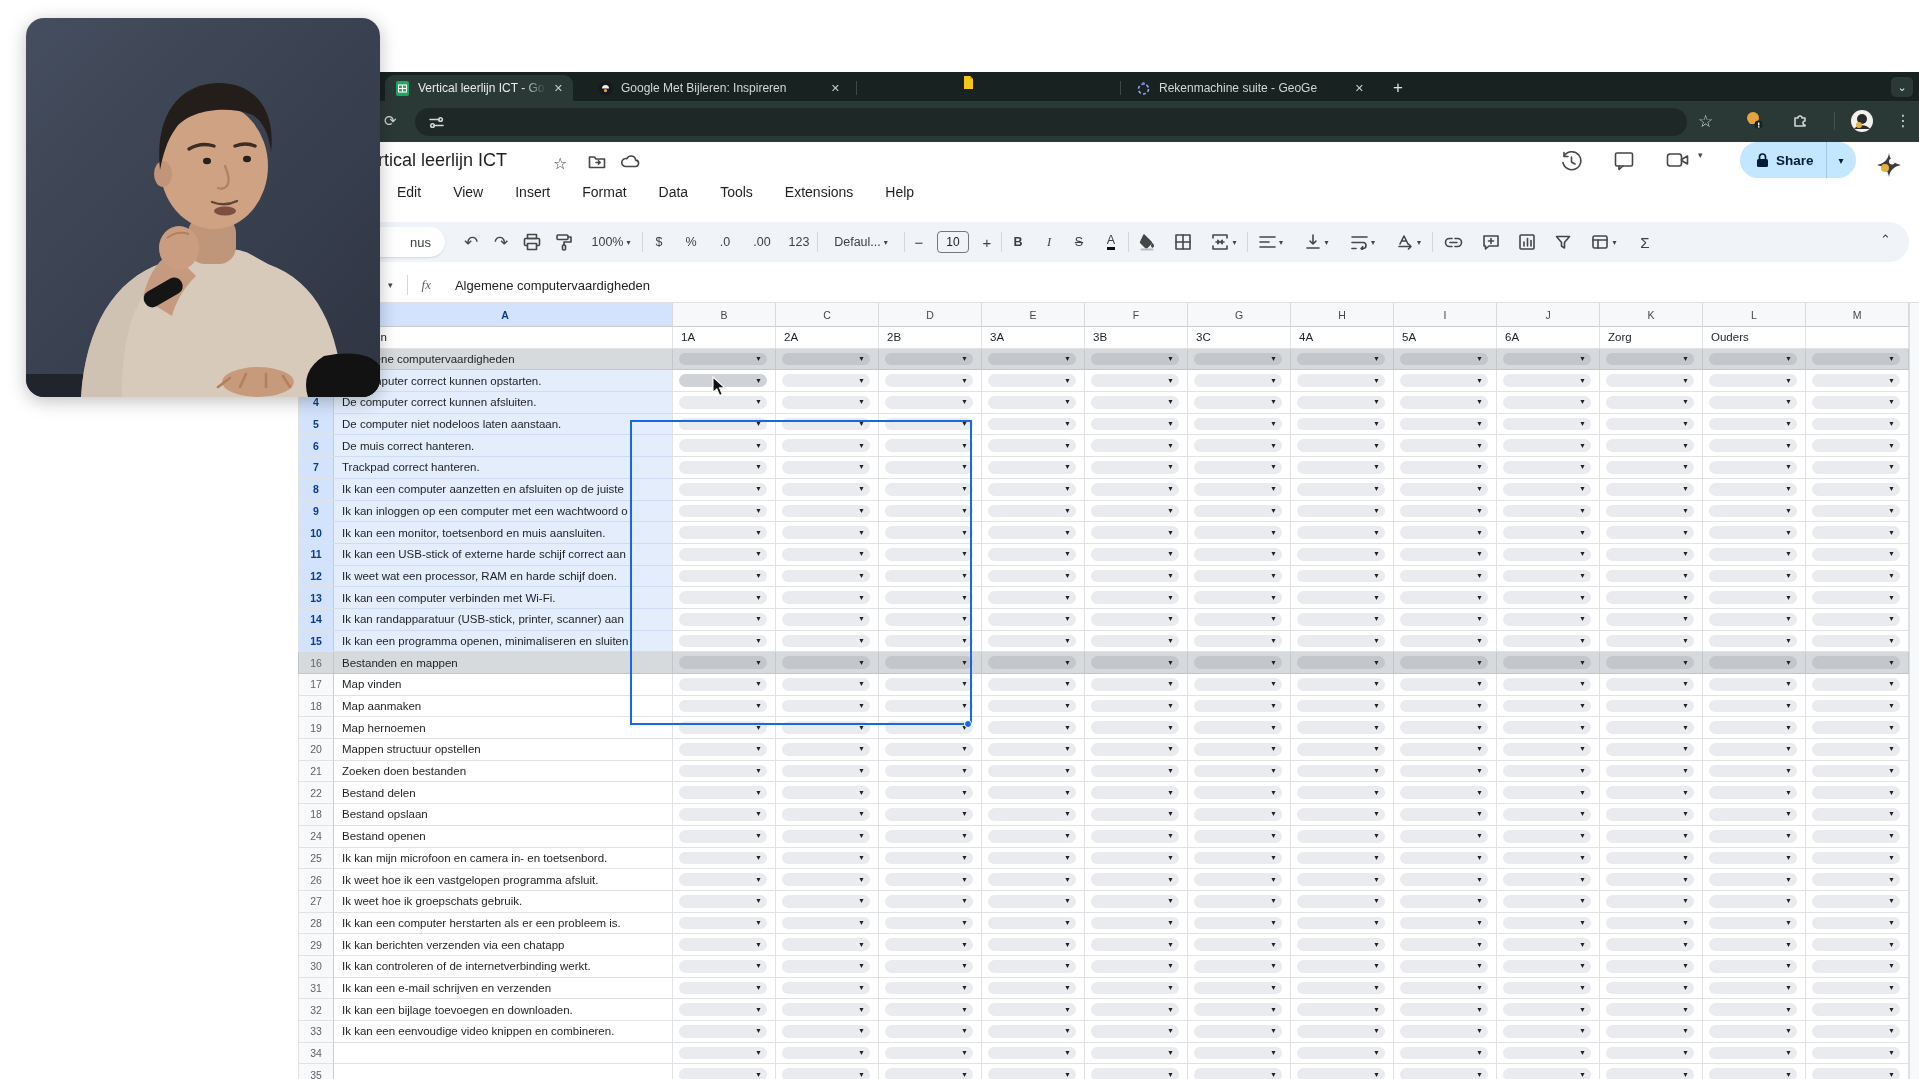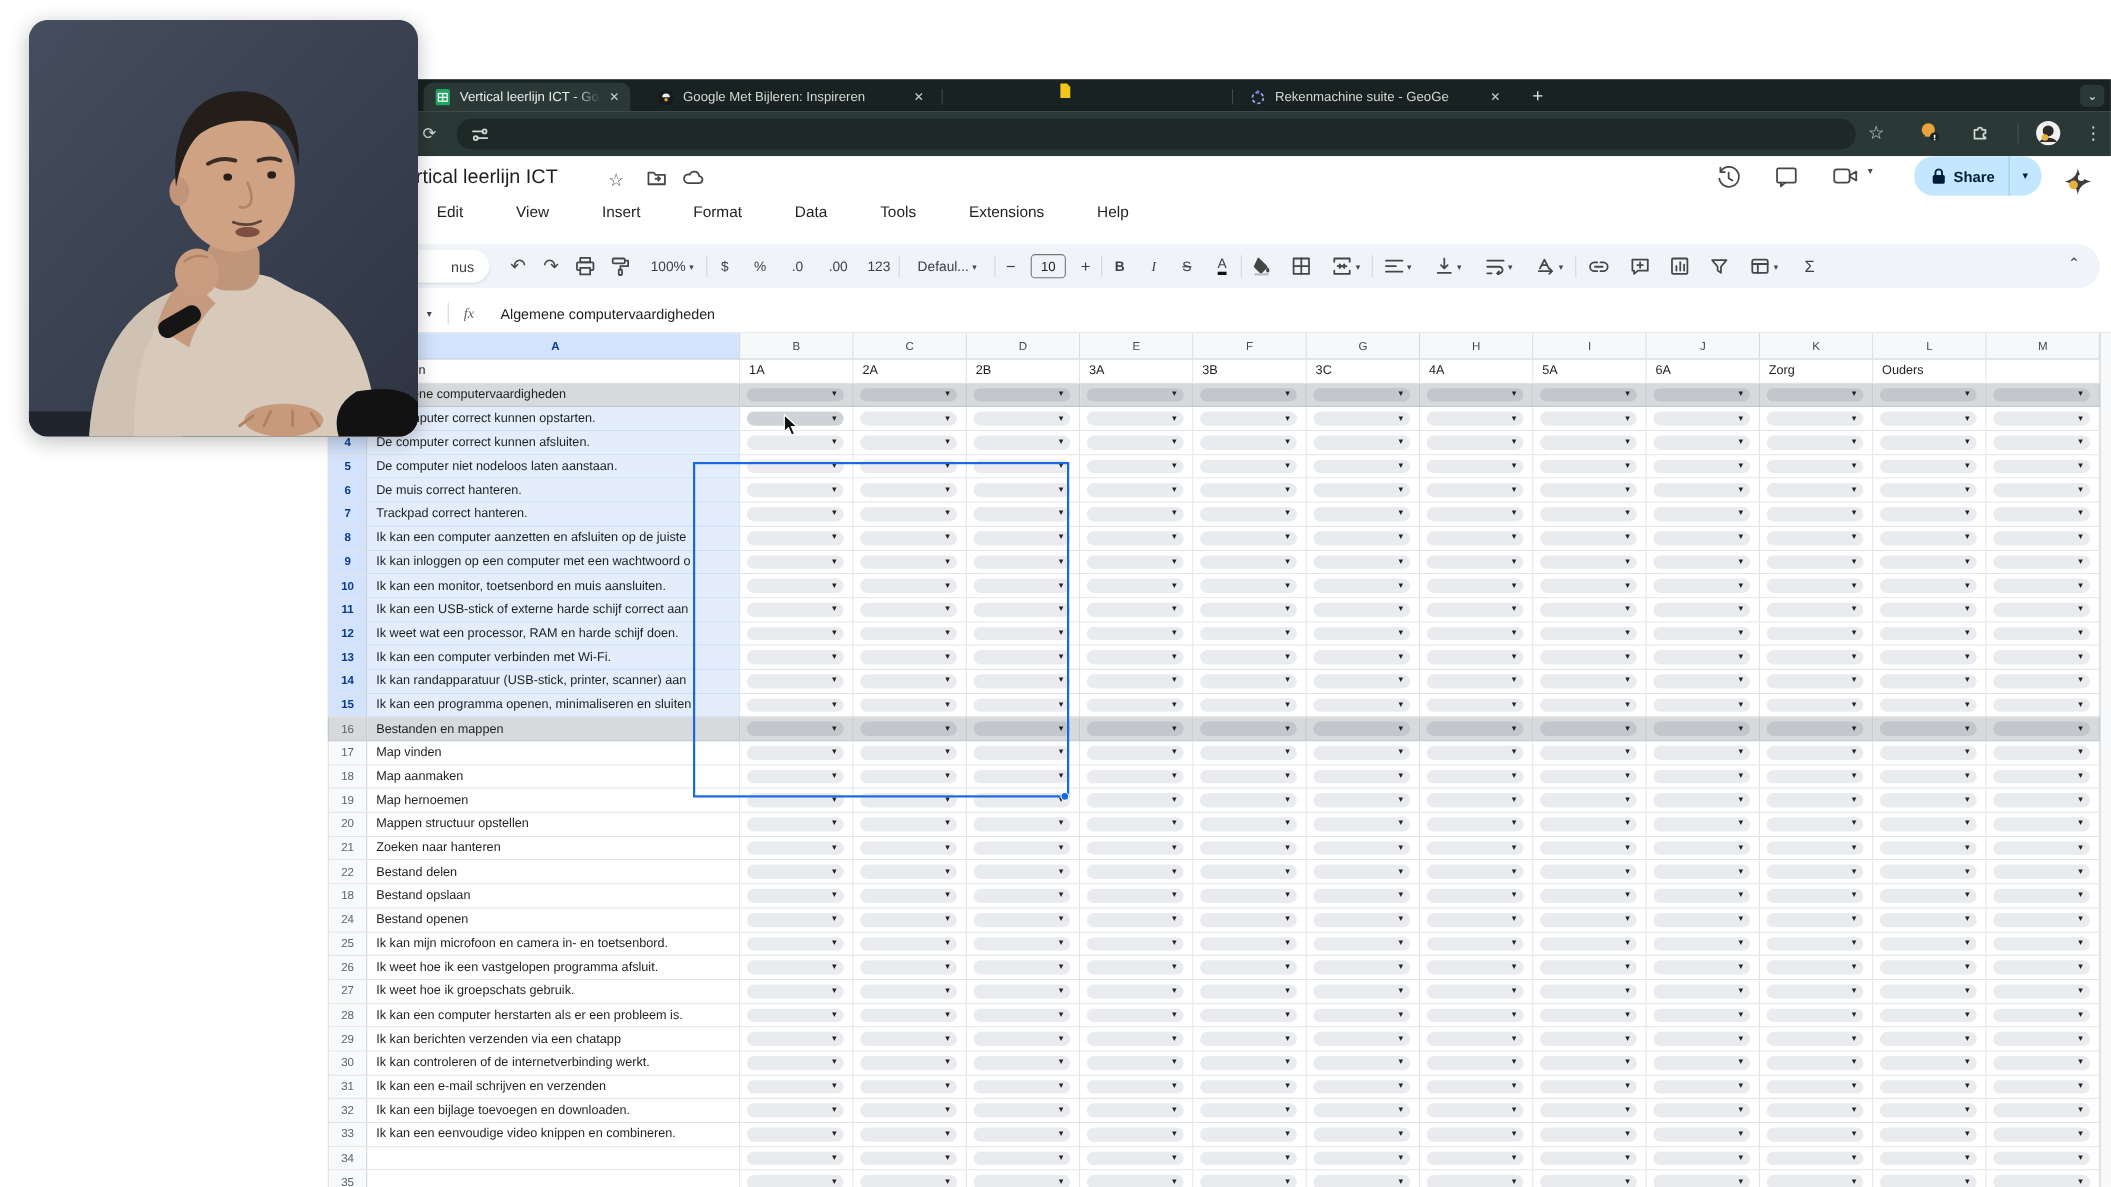--- a/index.html
+++ b/index.html
@@ -25,21 +25,21 @@
   #chrome-toolbar { position:absolute; left:0; top:29px; right:0; height:41px; background:#2b3936; }
   .cicon { color:#cfd5d3; font-size:15px; }
   #omnibox { position:absolute; left:117px; top:7px; width:1272px; height:28px; border-radius:14px;
     background:#1e2927; display:flex; align-items:center; padding:0 14px; gap:10px; }
   #url-text { color:#d4dad8; font-size:12.5px; white-space:nowrap; overflow:hidden; letter-spacing:.1px; }
 
   
   #sheets-header { position:absolute; left:0; top:70px; right:0; height:64px; background:#fff; }
   #doc-title { position:absolute; left:80px; top:8px; font-size:18px; color:#1f1f1f; white-space:nowrap; }
   .title-ic { position:absolute; top:12px; color:#444746; }
-  #menu-row { position:absolute; left:95px; top:40px; display:flex; gap:40px; }
+  #menu-row { position:absolute; left:95px; top:40px; display:flex; gap:24px; }
   .menu-item { font-size:14px; color:#1f1f1f; padding:2px 4px; }
 
   .hdr-right { position:absolute; top:8px; display:flex; align-items:center; }
   #share-btn { position:absolute; left:1442px; top:0; height:36px; border-radius:18px; background:#c2e7ff;
     display:flex; align-items:center; color:#001d35; font-size:13.5px; font-weight:700; }
   #share-main { display:flex; align-items:center; gap:7px; padding:0 12px 0 16px; }
   #share-divider { width:1px; height:36px; background:#9fc8e4; }
   #share-caret { padding:0 12px; font-size:10px; }
 
   
@@ -1650,21 +1650,21 @@
           </div>
         </div>
         <div class="c cp">
           <div class="pill">
             <div class="car">▼</div>
           </div>
         </div>
       </div>
       <div class="g-row">
         <div class="c rn">21</div>
-        <div class="c ca">Zoeken naar hanteren</div>
+        <div class="c ca">Zoeken doen bestanden</div>
         <div class="c cp">
           <div class="pill">
             <div class="car">▼</div>
           </div>
         </div>
         <div class="c cp">
           <div class="pill">
             <div class="car">▼</div>
           </div>
         </div>

